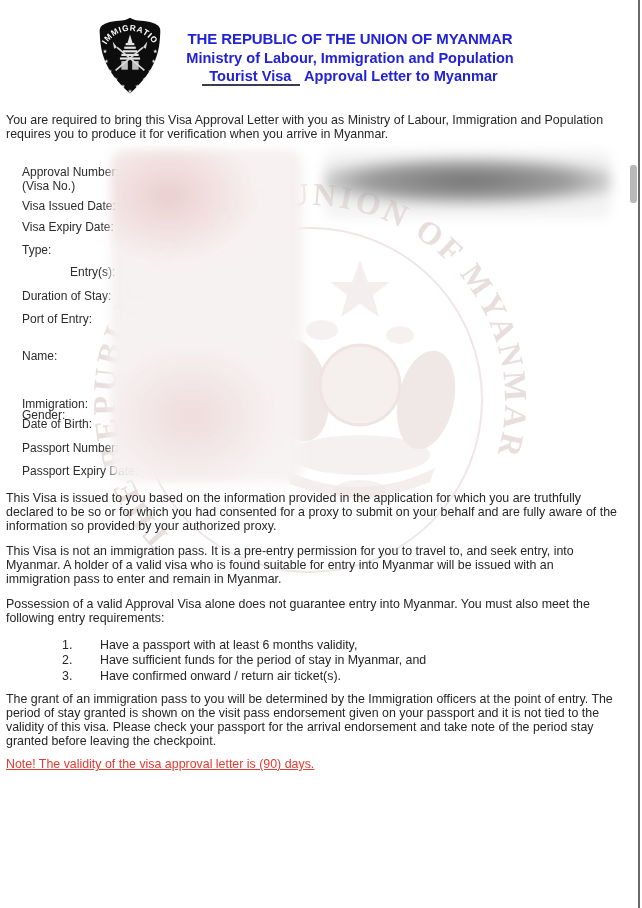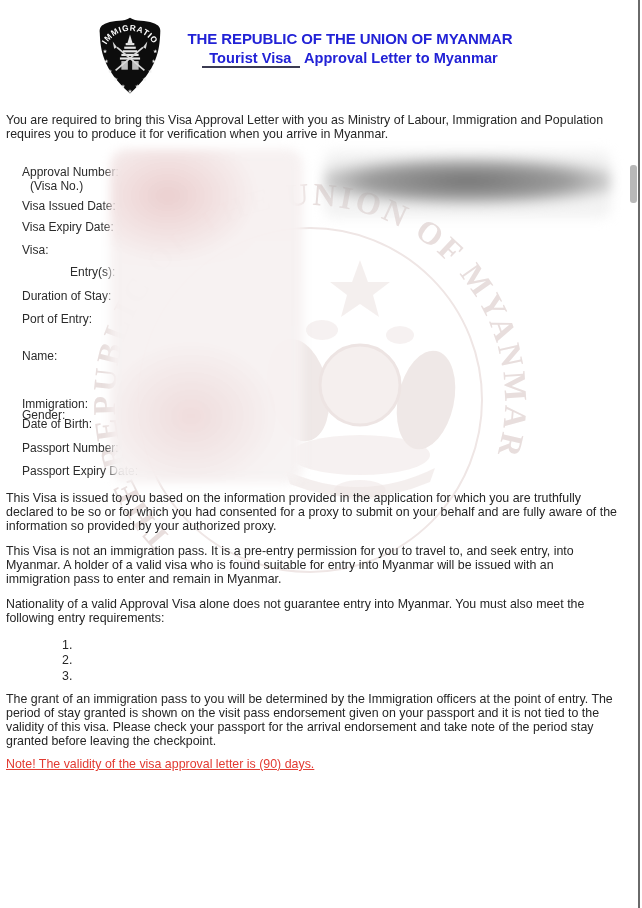--- a/index.html
+++ b/index.html
@@ -28,21 +28,21 @@
   #intro{top:113px;}
   #para-issued{top:491px;}
   #para-notpass{top:544px;}
   #para-possession{top:597px;}
   #closing{top:692px;}
   #note{top:757px;color:#e23b32;text-decoration:underline;}
 
   
   #fields{left:0;top:0;width:642px;height:0;z-index:2;}
   .field{position:absolute;left:22px;font-size:12px;color:#2b2b2b;line-height:13px;}
-  .field .sub{margin-top:1px;margin-left:8px;}
+  .field .sub{margin-top:1px;}
 
   
   #reqs{left:62px;top:638px;width:560px;z-index:2;font-size:12.4px;}
   .req{display:flex;line-height:15.4px;}
   .req-num{width:38px;}
 
   
   #redact-pink{
     left:110px;top:149px;width:193px;height:334px;border-radius:16px;z-index:3;
     background:
@@ -123,41 +123,42 @@
     <line x1="70" y1="76" x2="32" y2="44"></line>
   </g>
   <g fill="#d9d9d9">
     <polygon points="68,44 74,36 72,46"></polygon>
     <polygon points="32,44 26,36 28,46"></polygon>
   </g>
 </svg>
 
 <div id="title-block" class="abs">
   <div id="title-line1">THE REPUBLIC OF THE UNION OF MYANMAR</div>
+  <div id="title-line2">Ministry of Labour, Immigration and Population</div>
   <div id="title-line3">
     <span class="uline">Tourist Visa</span>
     <span>Approval Letter to Myanmar</span>
   </div>
 </div>
 
 <p id="intro" class="abs para">You are required to bring this Visa Approval Letter with you as Ministry of Labour, Immigration and Population requires you to produce it for verification when you arrive in Myanmar.</p>
 
 <div id="fields" class="abs">
     <div class="field" style="top: 166px;">
       <div>Approval Number:</div>
       <div class="sub">(Visa No.)</div>
     </div>
     <div class="field" style="top: 200px;">
       <div>Visa Issued Date:</div>
     </div>
     <div class="field" style="top: 221px;">
       <div>Visa Expiry Date:</div>
     </div>
     <div class="field" style="top: 244px;">
-      <div>Visa:</div>
+      <div>Type:</div>
     </div>
     <div class="field" style="top: 266px; margin-left: 48px;">
       <div>Entry(s):</div>
     </div>
     <div class="field" style="top: 290px;">
       <div>Duration of Stay:</div>
     </div>
     <div class="field" style="top: 313px;">
       <div>Port of Entry:</div>
     </div>
@@ -176,31 +177,34 @@
     <div class="field" style="top: 442px;">
       <div>Passport Number:</div>
     </div>
     <div class="field" style="top: 465px;">
       <div>Passport Expiry Date:</div>
     </div>
   </div>
 
 <p id="para-issued" class="abs para">This Visa is issued to you based on the information provided in the application for which you are truthfully declared to be so or for which you had consented for a proxy to submit on your behalf and are fully aware of the information so provided by your authorized proxy.</p>
 <p id="para-notpass" class="abs para">This Visa is not an immigration pass. It is a pre-entry permission for you to travel to, and seek entry, into Myanmar. A holder of a valid visa who is found suitable for entry into Myanmar will be issued with an immigration pass to enter and remain in Myanmar.</p>
-<p id="para-possession" class="abs para">Nationality of a valid Approval Visa alone does not guarantee entry into Myanmar. You must also meet the following entry requirements:</p>
+<p id="para-possession" class="abs para">Possession of a valid Approval Visa alone does not guarantee entry into Myanmar. You must also meet the following entry requirements:</p>
 
 <div id="reqs" class="abs">
     <div class="req">
       <span class="req-num">1.</span>
+      <span>Have a passport with at least 6 months validity,</span>
     </div>
     <div class="req">
       <span class="req-num">2.</span>
+      <span>Have sufficient funds for the period of stay in Myanmar, and</span>
     </div>
     <div class="req">
       <span class="req-num">3.</span>
+      <span>Have confirmed onward / return air ticket(s).</span>
     </div>
   </div>
 
 <p id="closing" class="abs para">The grant of an immigration pass to you will be determined by the Immigration officers at the point of entry. The period of stay granted is shown on the visit pass endorsement given on your passport and it is not tied to the validity of this visa. Please check your passport for the arrival endorsement and take note of the period stay granted before leaving the checkpoint.</p>
 <p id="note" class="abs para">Note! The validity of the visa approval letter is (90) days.</p>
 
 <div id="redact-pink" class="abs"></div>
 <div id="redact-gray" class="abs"></div>
 
 <div id="page-edge-line" class="abs"></div>

